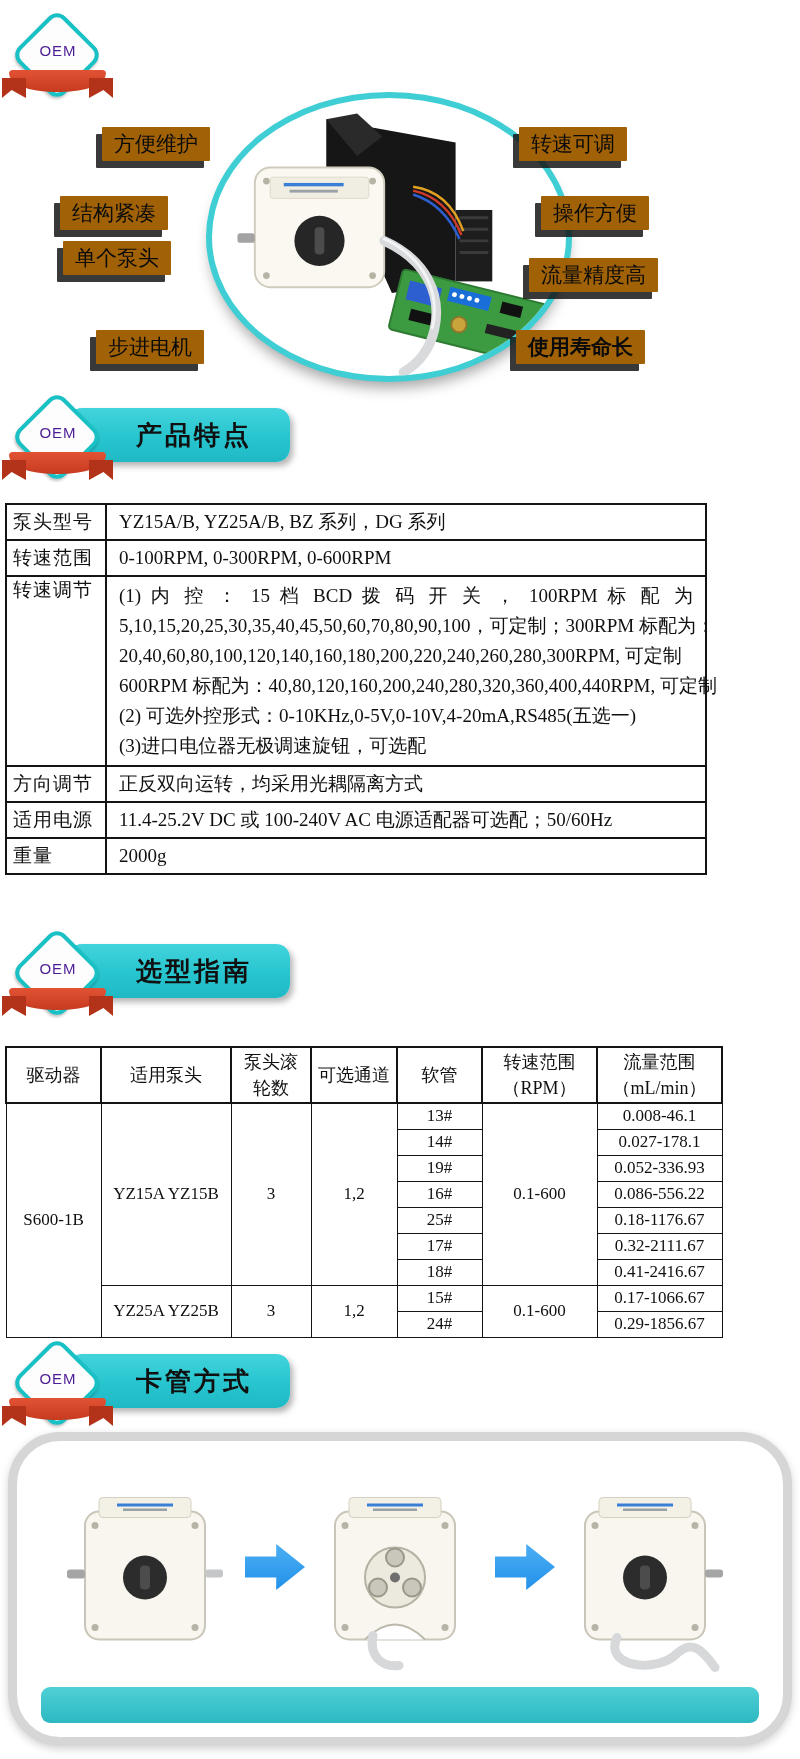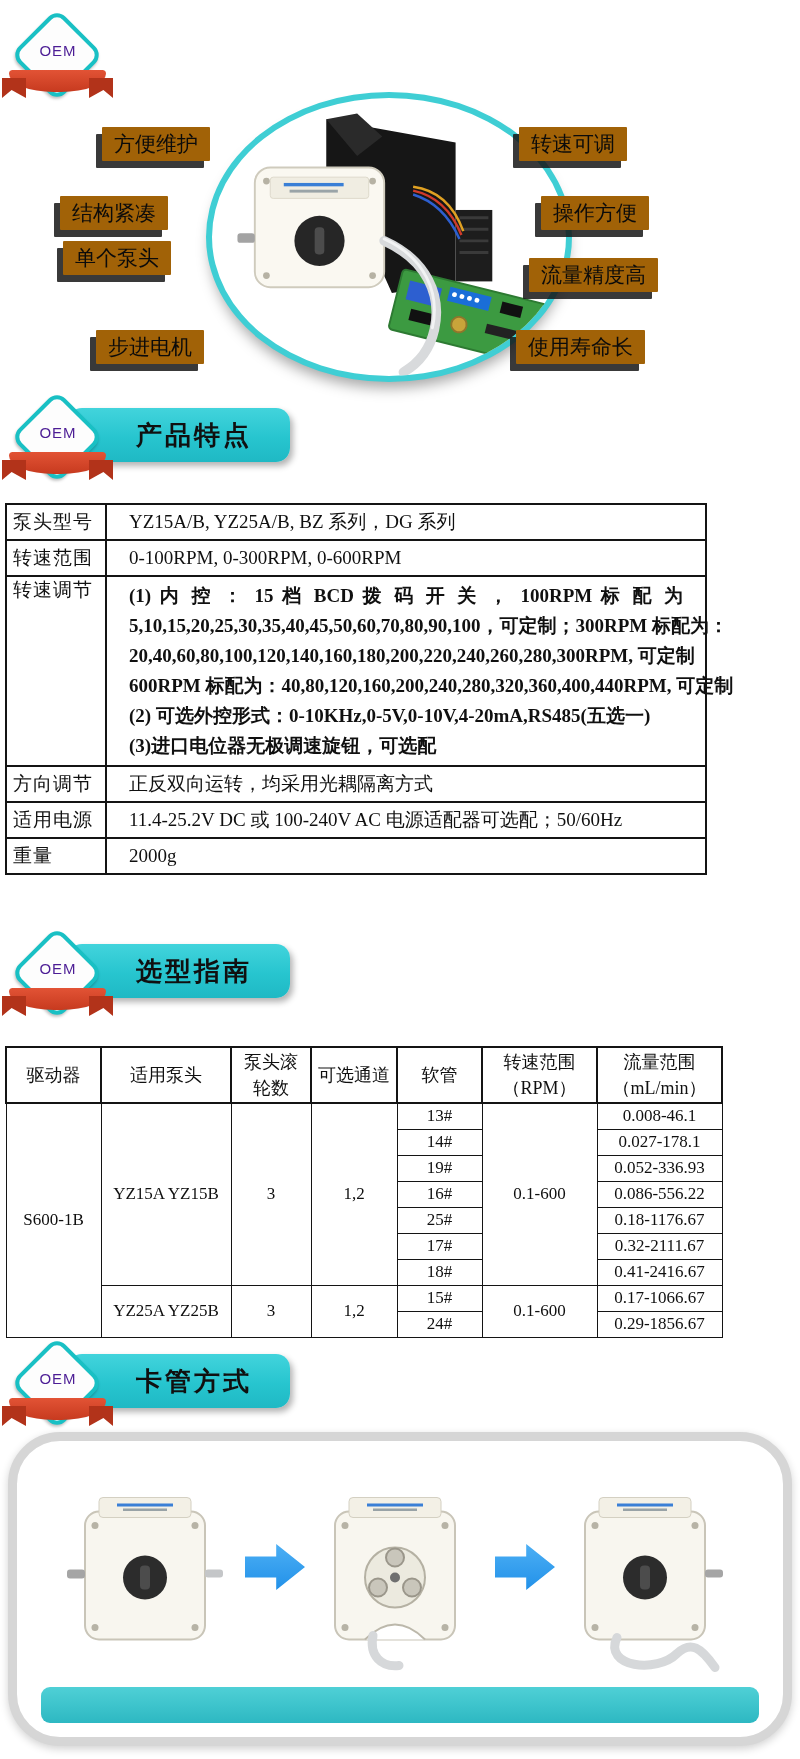--- a/index.html
+++ b/index.html
@@ -48,23 +48,23 @@
     border-radius:50%; border:6px solid #3fced4; background:#fff;
     box-shadow:0 10px 14px -4px rgba(0,0,0,0.35), inset 0 0 0 4px #ffffff;
     overflow:hidden;
   }
   .showcase svg { width:100%; height:100%; display:block; }
 
   
   table { border-collapse:collapse; }
   .spec { position:absolute; left:5px; top:503px; width:702px; table-layout:fixed;
           font-family:"Liberation Serif","DejaVu Serif",serif; }
-  .spec td { border:2px solid #141414; font-size:19px; color:#101010; padding:4px 22px; }
+  .spec td { border:2px solid #141414; font-size:19px; color:#101010; padding:4px 12px; }
   .spec td.lbl { width:100px; padding:4px 6px; letter-spacing:1px; }
-  .spec .line { line-height:30px; white-space:nowrap;font-weight:bold; }
+  .spec .line { line-height:30px; white-space:nowrap; }
   .spec .line.just { text-align:justify; text-align-last:justify; white-space:normal; }
 
   
   .sel { position:absolute; left:5px; top:1046px; width:716px; table-layout:fixed;
          font-family:"Liberation Serif","DejaVu Serif",serif; text-align:center; }
   .sel th { border:2px solid #141414; font-weight:normal; font-size:18px; height:56px;
             white-space:pre-line; line-height:1.45; color:#101010; }
   .sel td { border:1px solid #141414; font-size:17px; color:#101010; height:26px; padding:1px 4px; }
 
   
@@ -145,21 +145,21 @@
     </svg>
   </div>
 
   <div class="tag" style="left:102px; top:127px;">方便维护</div>
   <div class="tag" style="left:60px;  top:196px;text-align:center;">结构紧凑</div>
   <div class="tag" style="left:63px;  top:241px;">单个泵头</div>
   <div class="tag" style="left:96px;  top:330px;">步进电机</div>
   <div class="tag" style="left:519px; top:127px;">转速可调</div>
   <div class="tag" style="left:541px; top:196px;">操作方便</div>
   <div class="tag" style="left:529px; top:258px;">流量精度高</div>
-  <div class="tag" style="left:516px; top:330px;">使用寿命长</div>
+  <div class="tag" style="left:516px; top:330px;font-weight:bold;">使用寿命长</div>
 
   <div class="sec-header" style="top:392px;">
     <div class="banner">
       <span class="banner-text">产品特点</span>
     </div>
     <div class="oem-badge">
       <div class="diamond"></div>
       <div class="ribbon"></div>
       <span class="oem-text">OEM</span>
     </div>

